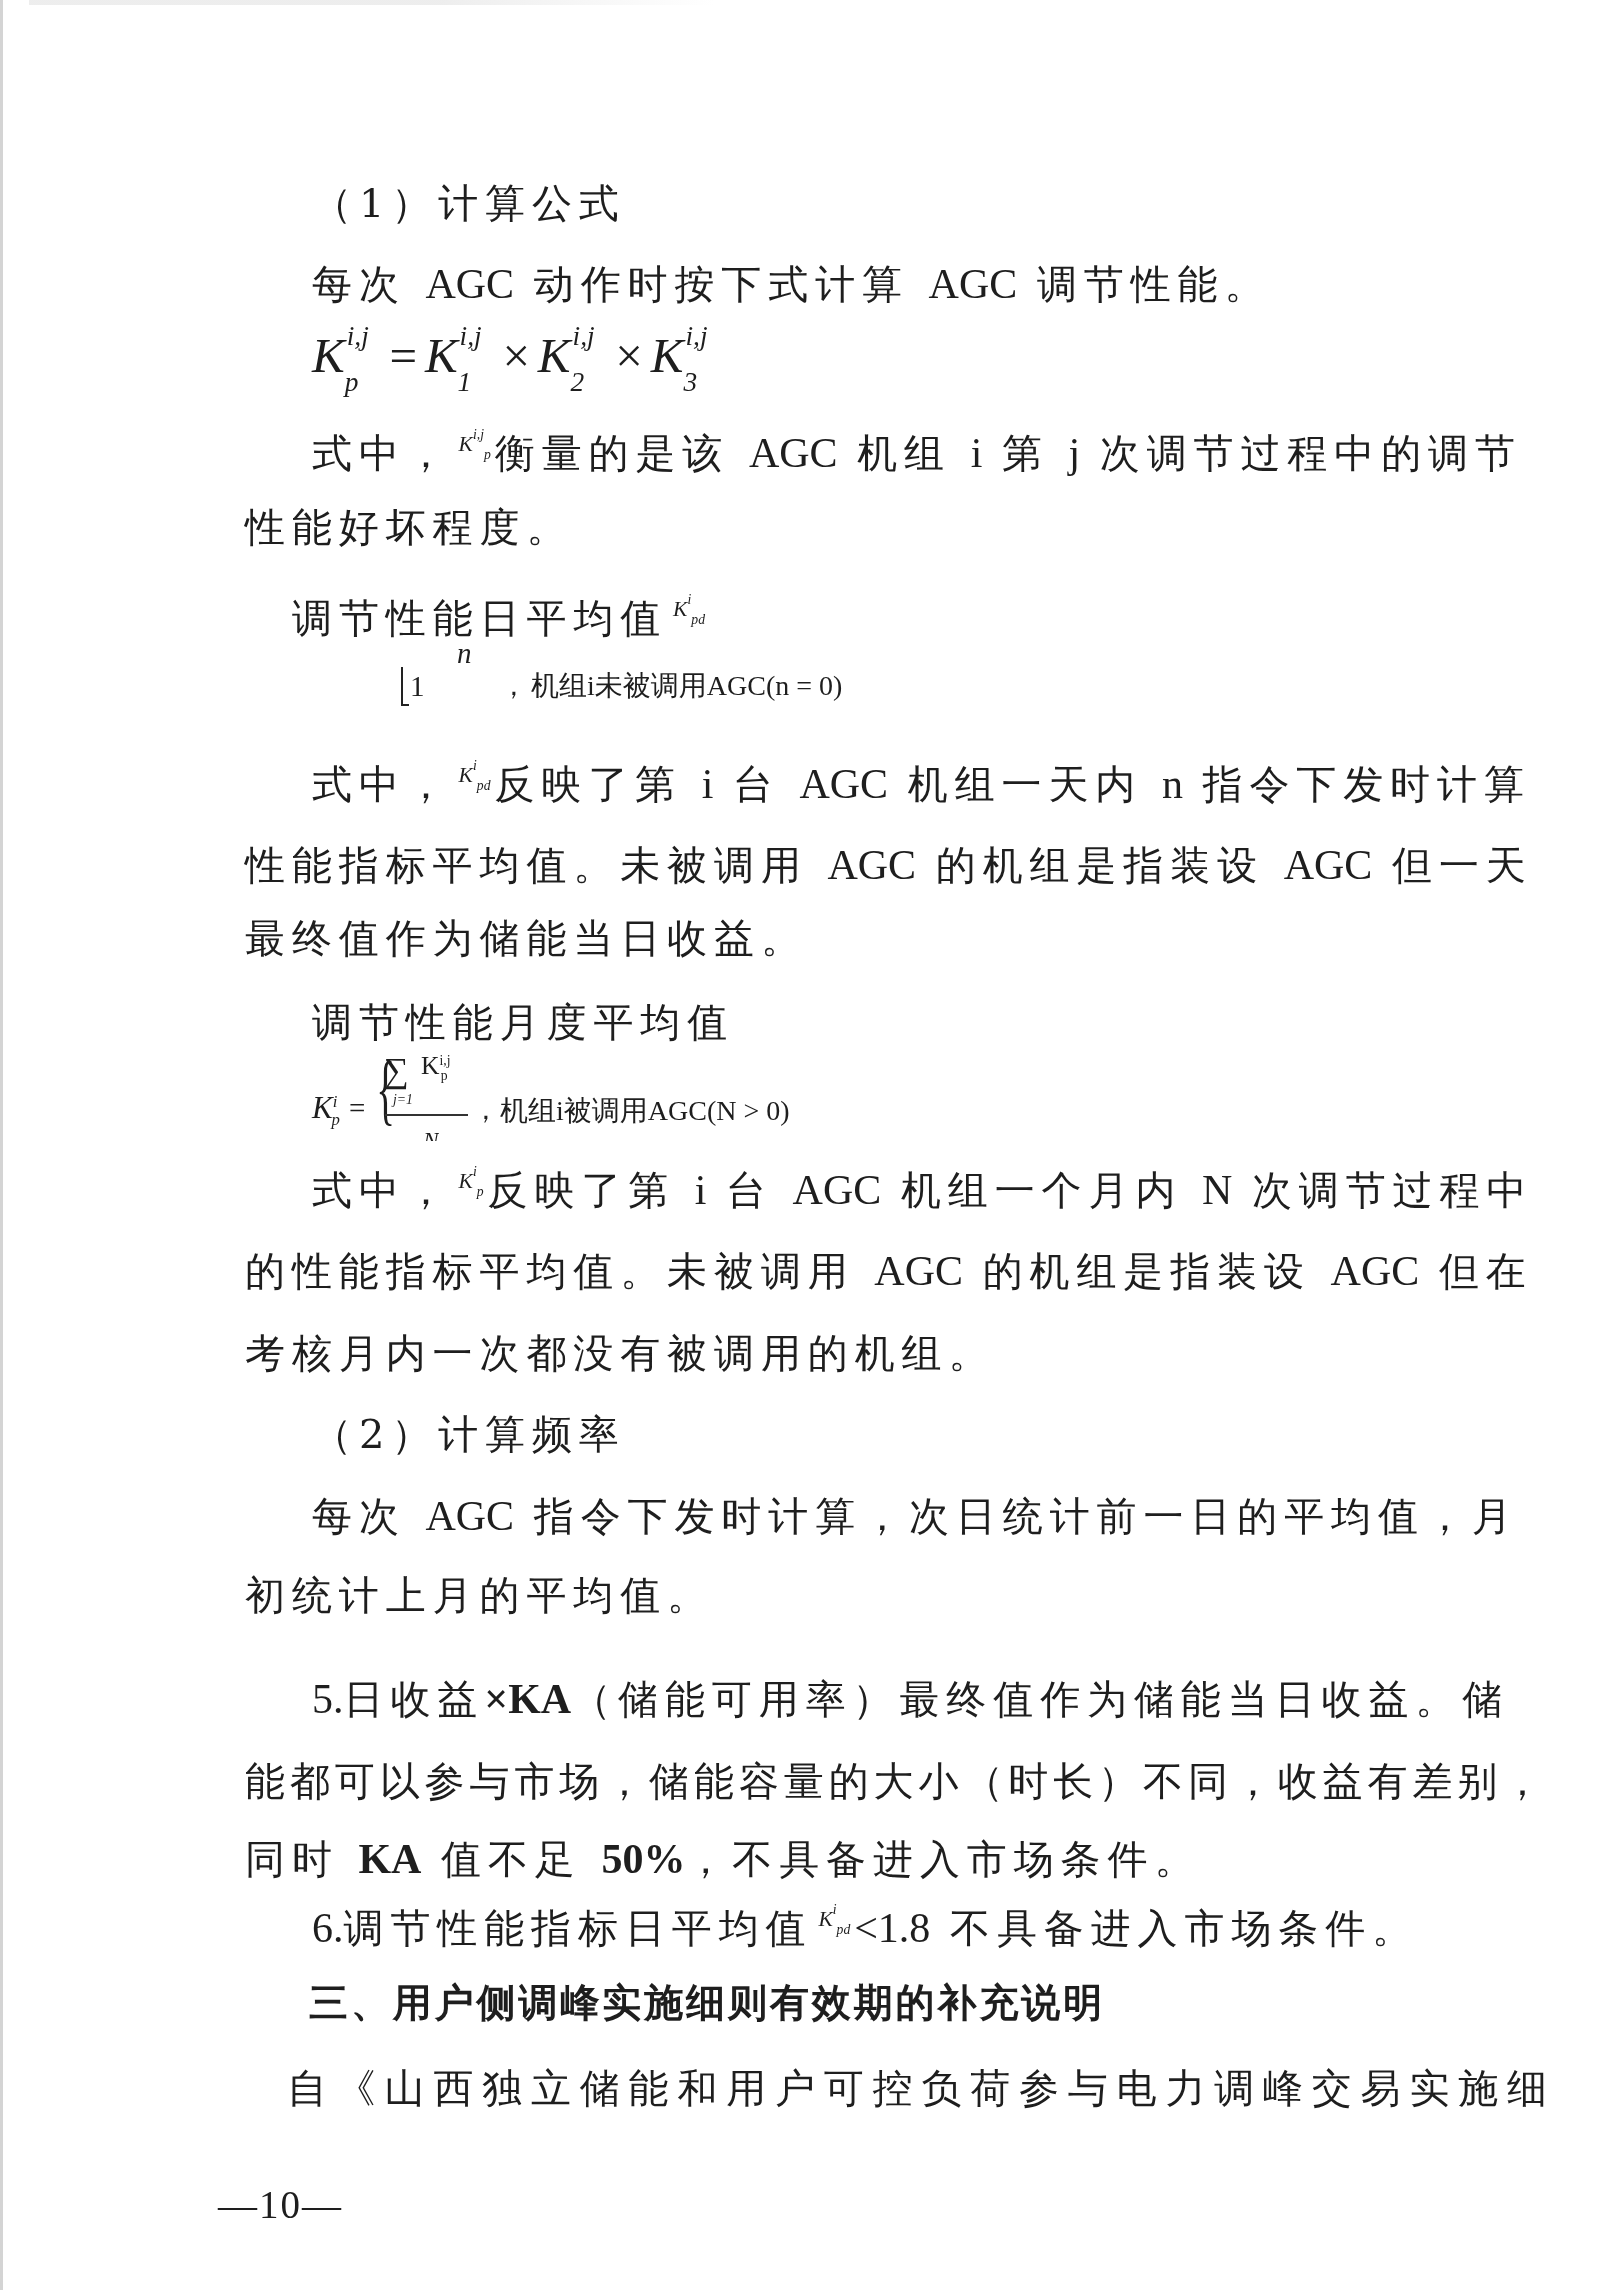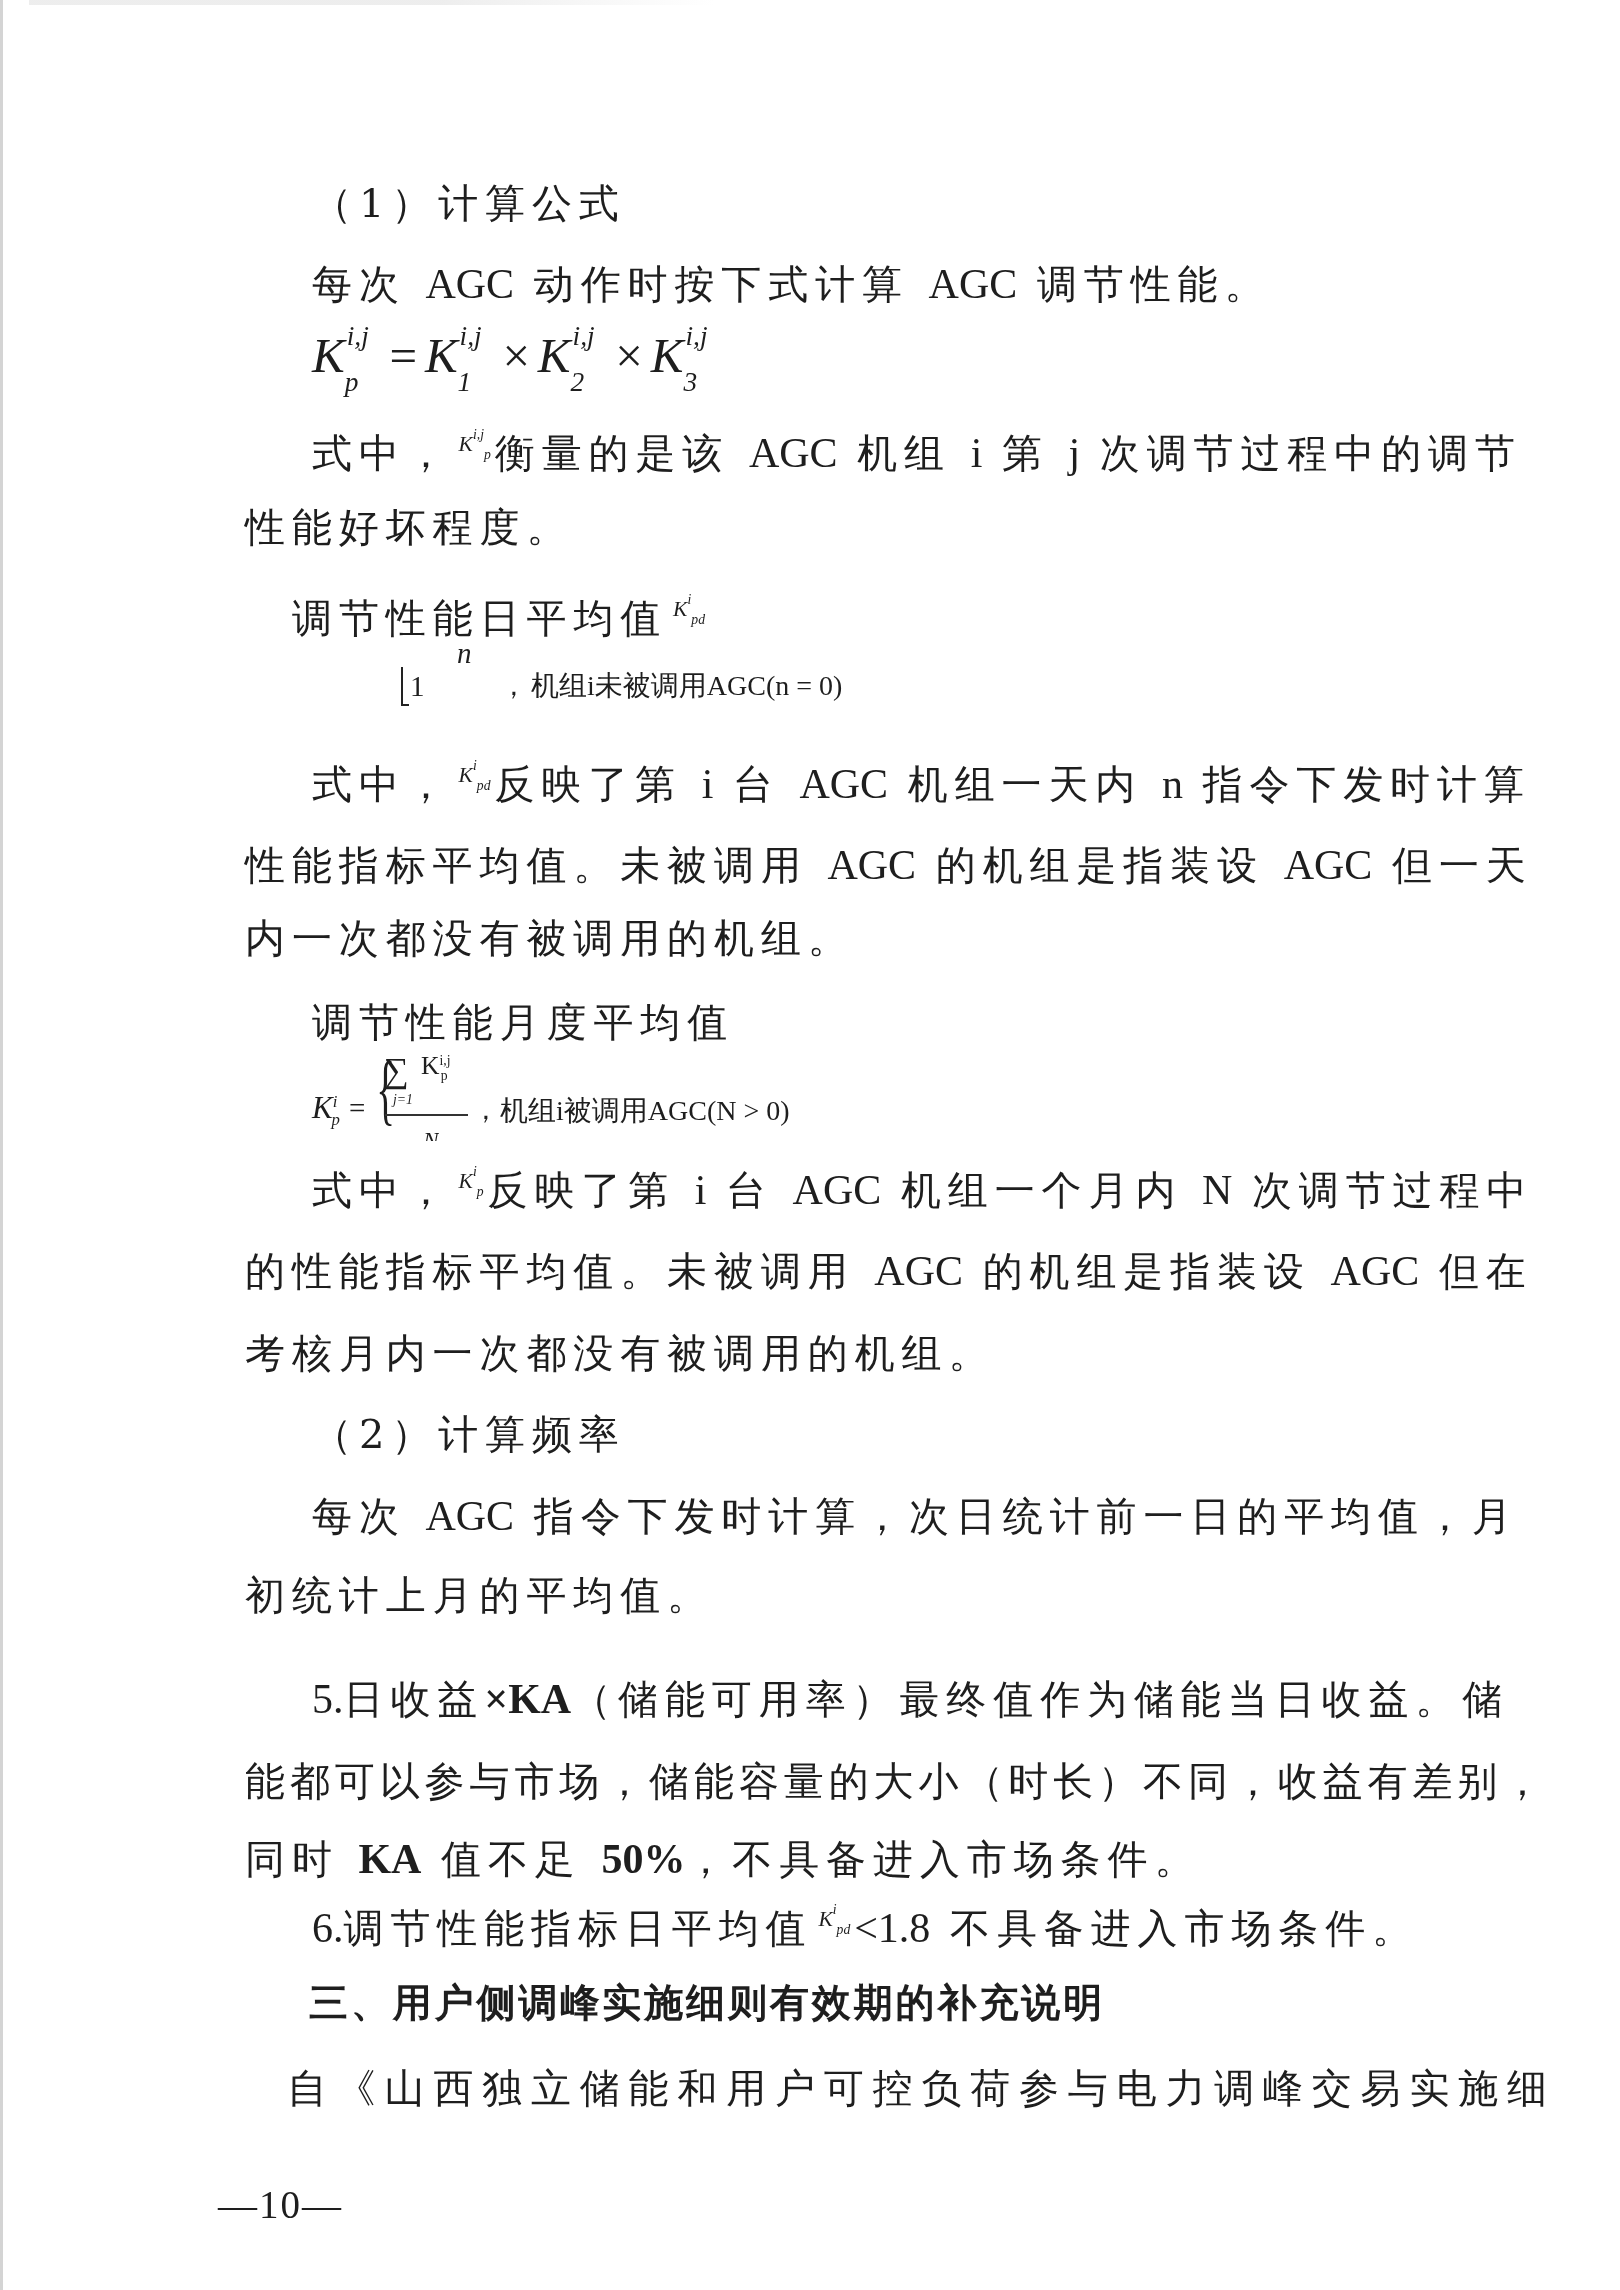--- a/index.html
+++ b/index.html
@@ -87,21 +87,21 @@
     <span>指令下发时计算</span>
   </div>
   <div class="line" style="left:245px; top:865px;">
     <span>性能指标平均值。未被调用</span>
     <span class="lat">AGC</span>
     <span>的机组是指装设</span>
     <span class="lat">AGC</span>
     <span>但一天</span>
   </div>
   <div class="line" style="left:245px; top:938px;">
-    <span>内一次都没有被调用的机组。</span>
+    <span>最终值作为储能当日收益。</span>
   </div>
 
   <div class="line" style="left:312px; top:1022px;font-family:Liberation Serif, serif;">
     <span>调节性能月度平均值</span>
   </div>
 
   <div class="small" style="left:312px; top:1110px; font-size:31px; font-style:italic;">
     <span>K</span><sup style="font-size:16.7px;">i</sup><sub style="font-size:16.7px; margin-left:-5.9px;">p</sub>
   </div>
   <div class="small" style="left:349px; top:1108px; font-size:29px;">=</div>

